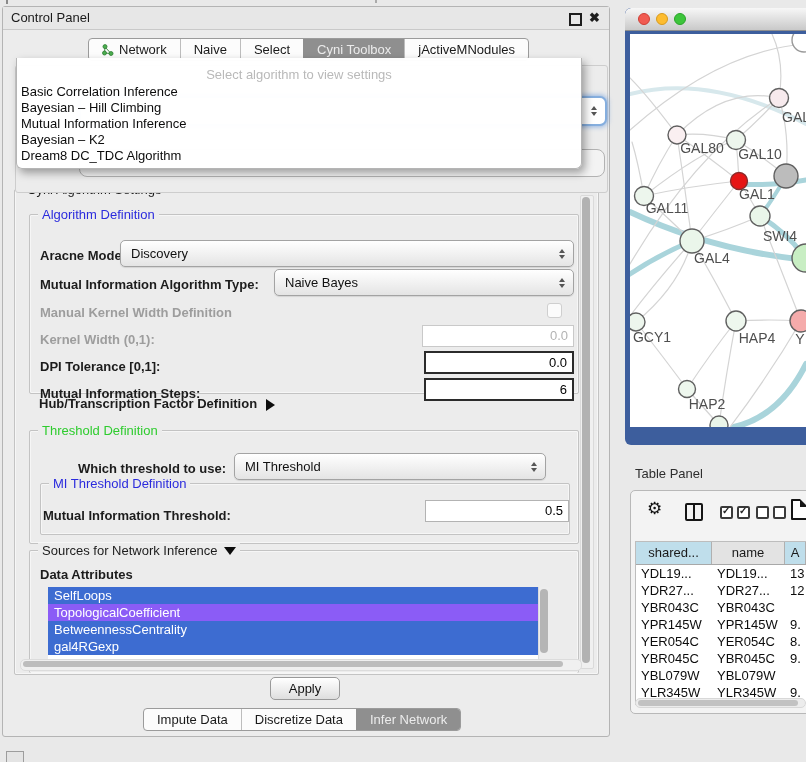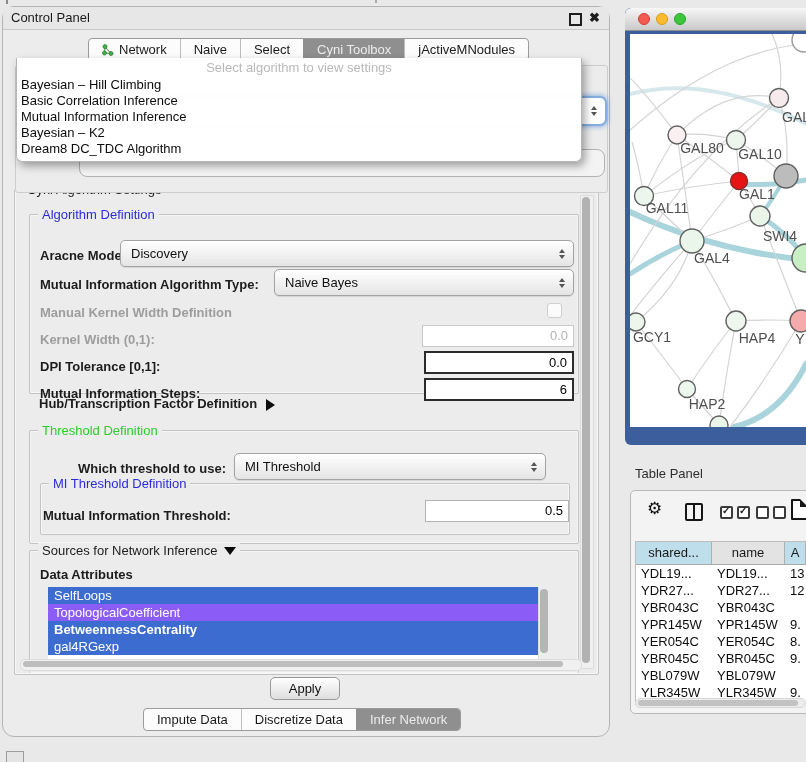--- a/index.html
+++ b/index.html
@@ -1,21 +1,21 @@
 <!DOCTYPE html>
 <html><head>
 <meta charset="utf-8">
 <style>
   html,body{margin:0;padding:0}
   body{width:806px;height:762px;position:relative;overflow:hidden;background:#e9e9e9;
        font-family:"Liberation Sans",sans-serif;-webkit-font-smoothing:antialiased}
 
   
   .cp{position:absolute;left:2px;top:6px;width:606px;height:729px;background:#ececec;
-      border:1px solid #b4b4b4;border-radius:12px}
+      border:1px solid #b4b4b4;border-radius:3px}
   .cp-title{height:22px;border-bottom:1px solid #c9c9c9;font-size:13px;line-height:22px;
       padding-left:8px;color:#1a1a1a;position:relative;background:#e7e7e7}
   .float-ic{position:absolute;right:27px;top:6px;width:9px;height:9px;border:2px solid #1d1d1d}
   .close-ic{position:absolute;right:9px;top:0;font-size:13px;font-weight:bold;color:#1d1d1d;line-height:22px}
 
   
   .segbar{position:absolute;display:flex;background:#fcfcfc;border:1px solid #9b9b9b;
       border-radius:4px;overflow:hidden;font-size:13px;height:21px;color:#1a1a1a;z-index:5}
   .segbar .seg{padding:0 13px;display:flex;align-items:center;gap:5px;line-height:21px;white-space:nowrap}
   .segbar .seg + .seg{border-left:1px solid #bdbdbd}
@@ -28,21 +28,21 @@
       border:1px solid #cdcdcd;border-radius:3px;background:#ececec;z-index:1}
   .bg-combo{position:absolute;z-index:2}
   .bg-combo.f{left:76px;top:89px;width:524px;height:26px;border-radius:7px;background:#fff;
       border:2px solid #85aede;box-shadow:0 0 5px 1px rgba(100,150,220,.65)}
   .bg-combo.g{left:76px;top:142px;width:524px;height:26px;border-radius:8px;background:#f3f3f3;border:1px solid #b2b2b2}
 
   
   .popup{position:absolute;left:13px;top:51px;width:564px;background:rgba(255,255,255,.98);
       border:1px solid #b5b5b5;border-top:none;border-radius:0 0 6px 6px;
       box-shadow:3px 4px 9px rgba(0,0,0,.35);z-index:40;padding-bottom:4px}
-  .popup-header{color:#b9b9b9;text-align:center;font-size:13px;height:18px;line-height:18px;margin-top:1px}
+  .popup-header{color:#b9b9b9;text-align:center;font-size:13px;height:18px;line-height:18px;margin-top:8px}
   .algo-item{font-size:13px;height:16px;line-height:16px;padding-left:4px;color:#0c0c0c;white-space:nowrap}
   .algo-item.bold{font-weight:bold}
 
   
   .grp{position:absolute;border:1px solid #c3c3c3;border-radius:2px;box-shadow:inset 0 0 0 1px rgba(255,255,255,.55)}
   .legend{position:absolute;top:-8px;left:8px;background:#ececec;padding:0 4px;font-size:13px;
       color:#1c1c1c;white-space:nowrap;line-height:15px;display:flex;align-items:center;gap:6px}
   .legend.blue{color:#2b2bdd}
   .legend.green{color:#2ecc2e}
 
@@ -183,22 +183,22 @@
     <span class="spin">
         <i class="up"></i>
         <i class="dn"></i>
       </span>
   </div>
   <div class="bg-combo g"></div>
 
   <div class="popup">
     <div class="popup-header">Select algorithm to view settings</div>
     <div id="algo-list">
+        <div class="algo-item">Basic Correlation Inference</div>
         <div class="algo-item">Bayesian – Hill Climbing</div>
-        <div class="algo-item">Basic Correlation Inference</div>
         <div class="algo-item">Mutual Information Inference</div>
         <div class="algo-item">Bayesian – K2</div>
         <div class="algo-item">Dream8 DC_TDC Algorithm</div>
       </div>
   </div>
 
   <div class="grp settings">
     <span class="legend">Cyni Algorithm Settings</span>
     <div class="vscroll">
         <div class="vthumb"></div>
@@ -265,21 +265,21 @@
     <div class="grp src">
       <span class="legend">
         <span>Sources for Network Inference</span>
         <span class="tri-down"></span>
       </span>
       <span class="lbl" style="left:10px;top:16px">Data Attributes</span>
       <div class="attr-list">
         <div id="attr-items">
             <div class="attr-item" style="background: rgb(61, 108, 209);">SelfLoops</div>
             <div class="attr-item" style="background: #8b5cf6;">TopologicalCoefficient</div>
-            <div class="attr-item" style="background: rgb(61, 108, 209); font-weight: bold;">BetweennessCentrality</div>
+            <div class="attr-item" style="background: rgb(61, 108, 209);">BetweennessCentrality</div>
             <div class="attr-item" style="background: rgb(61, 108, 209);">gal4RGexp</div>
           </div>
         <div class="list-vscroll">
             <div class="list-thumb"></div>
           </div>
       </div>
     </div>
 
     <div class="hscroll">
         <div class="hthumb"></div>

